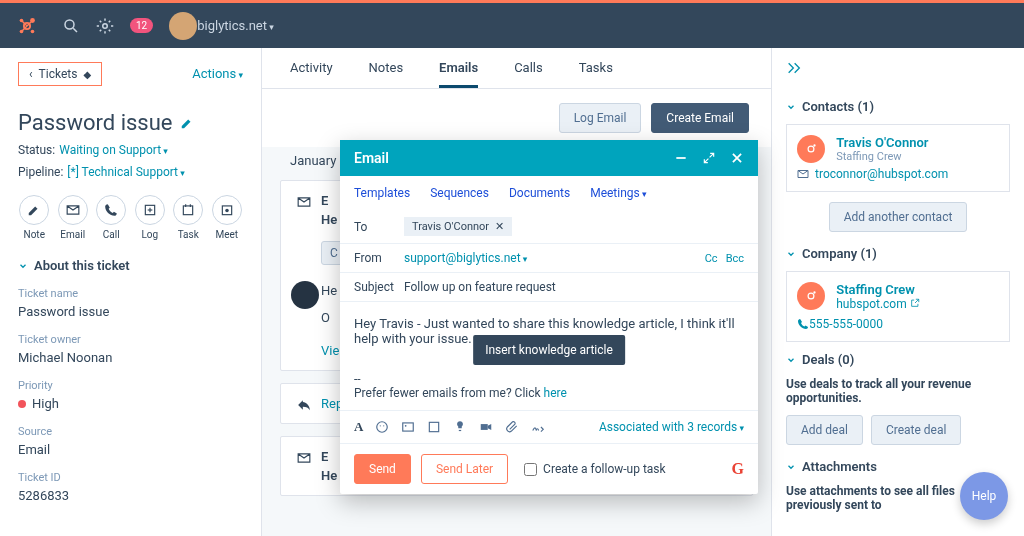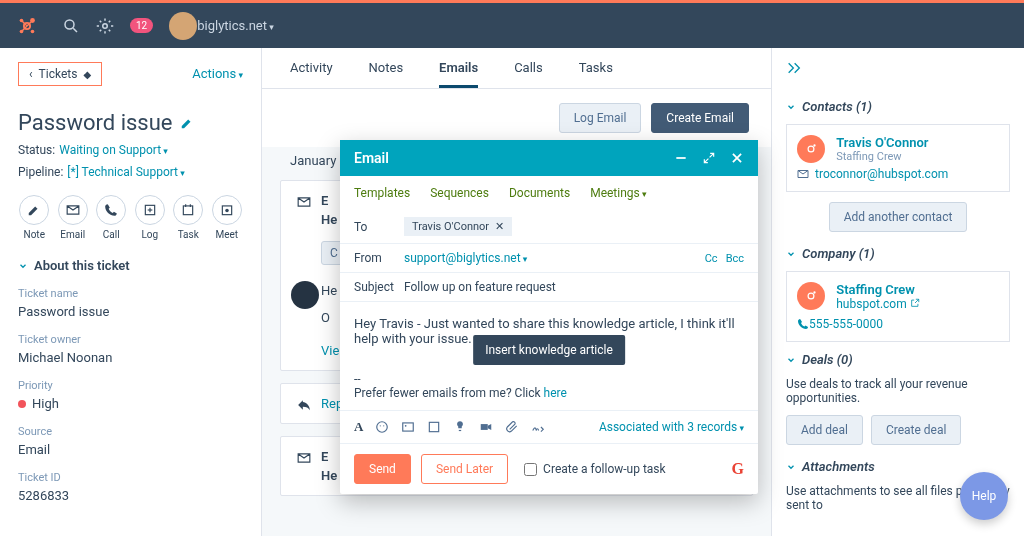--- a/index.html
+++ b/index.html
@@ -61,21 +61,21 @@
 .env-icon { position: absolute; left: 16px; top: 14px; width: 14px; height: 14px; fill: #33475b; }
 .thread-inner { margin-left: 26px; }
 .avatar-sm { width: 28px; height: 28px; border-radius: 50%; background: #253342; position: absolute; left: 10px; top: 100px; }
 
 .compose { position: absolute; left: 340px; top: 140px; width: 418px; background: #fff; box-shadow: 0 8px 24px rgba(0,0,0,0.25); border-radius: 2px; z-index: 50; }
 .compose-hdr { background: #00a4bd; color: #fff; padding: 10px 14px; display: flex; align-items: center; justify-content: space-between; font-weight: 600; font-size: 14px; }
 .compose-hdr-icons { display: flex; gap: 14px; }
 .compose-hdr-icons svg { width: 14px; height: 14px; fill: #fff; cursor: pointer; }
 
 .compose-tabs { display: flex; gap: 20px; padding: 10px 14px; font-size: 12px; }
-.compose-tab { color: #4d7c0f; cursor: pointer; }
+.compose-tab { color: #1d4ed8; cursor: pointer; }
 
 .compose-row { display: flex; align-items: center; padding: 7px 14px; border-bottom: 1px solid #eaf0f6; font-size: 12px; }
 .compose-row .lbl { width: 50px; color: #33475b; }
 .recipient-pill { background: #eaf0f6; padding: 3px 8px; font-size: 11px; display: inline-flex; align-items: center; gap: 6px; }
 .from-val { color: #0091ae; }
 .ccbcc { margin-left: auto; color: #0091ae; font-size: 11px; display:flex; gap:8px; }
 
 .compose-body { padding: 14px; font-size: 13px; min-height: 70px; }
 .compose-sig { padding: 0 14px 10px; font-size: 12px; color: #33475b; }
 .compose-sig a { color: #0091ae; }
@@ -85,32 +85,32 @@
 
 .compose-toolbar { display: flex; align-items: center; padding: 8px 14px; border-top: 1px solid #eaf0f6; gap: 12px; position: relative; }
 .compose-toolbar svg { width: 14px; height: 14px; fill: #506e91; cursor: pointer; }
 .assoc { margin-left: auto; color: #0091ae; font-size: 12px; }
 
 .compose-footer { display: flex; align-items: center; padding: 10px 14px; gap: 10px; border-top: 1px solid #eaf0f6; }
 .followup { display: flex; align-items: center; gap: 6px; font-size: 12px; margin-left: 6px; }
 .g-icon { margin-left: auto; font-family: serif; font-weight: bold; font-size: 16px; color:#ea4335; }
 
 .right-expand { fill: #0091ae; width: 16px; cursor: pointer; margin-bottom: 10px; }
-.right-sec-hdr { display: flex; align-items: center; gap: 6px; font-size: 13px; font-weight: 600; margin: 10px 0 10px; cursor: pointer; font-style: italic; }
+.right-sec-hdr { display: flex; align-items: center; gap: 6px; font-size: 13px; font-weight: 600; margin: 10px 0 10px; cursor: pointer; }
 .contact-card { border: 1px solid #dfe3eb; padding: 10px; margin-bottom: 10px; }
 .hub-badge { width: 28px; height: 28px; border-radius: 50%; background: #ff7a59; display: inline-flex; align-items: center; justify-content: center; margin-right: 8px; vertical-align: top; }
 .hub-badge svg { width: 14px; height: 14px; fill: #fff; }
 .contact-name { color: #0091ae; font-size: 13px; font-weight: 600; }
 .contact-sub { font-size: 11px; color: #7c98b6; }
 .contact-email { font-size: 12px; color: #0091ae; display: flex; align-items: center; gap: 6px; margin-top: 4px; }
 .contact-email svg { width: 12px; height: 12px; fill: #506e91; }
 .btn-center { text-align: center; margin: 6px 0 14px; }
 .ext-link { width: 10px; height: 10px; fill: #0091ae; }
 .phone-row { display: flex; align-items: center; gap: 0; color: #0091ae; font-size: 12px; margin-top: 6px; }
-.right-body { font-size: 12px; color: #33475b; margin-bottom: 10px; }
+.right-body { font-size: 12px; color: #33475b; margin-bottom: 10px; font-weight: bold; }
 .btn-row { display: flex; gap: 8px; margin-bottom: 14px; }
 
 .help-bubble { position: absolute; right: 16px; bottom: 16px; width: 48px; height: 48px; border-radius: 50%; background: #7c98e6; color: #fff; display: flex; align-items: center; justify-content: center; font-size: 12px; cursor: pointer; box-shadow: 0 4px 10px rgba(0,0,0,0.2); }
 
 .caret::after { content: ' ▾'; font-size: 9px; }
 </style>
 </head>
 <body>
 
 <div class="orange-bar"></div>

